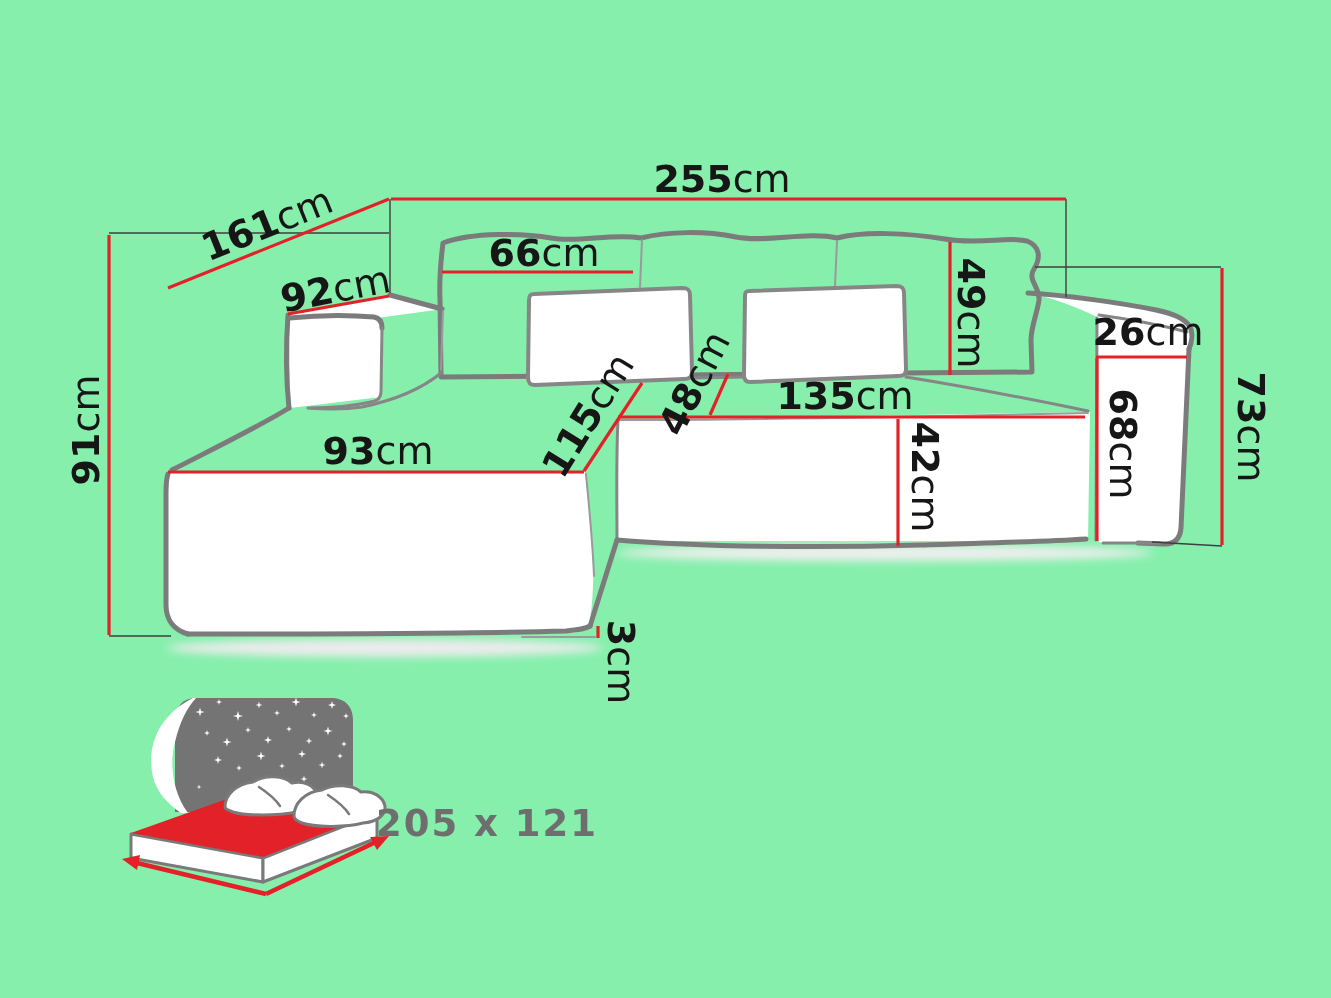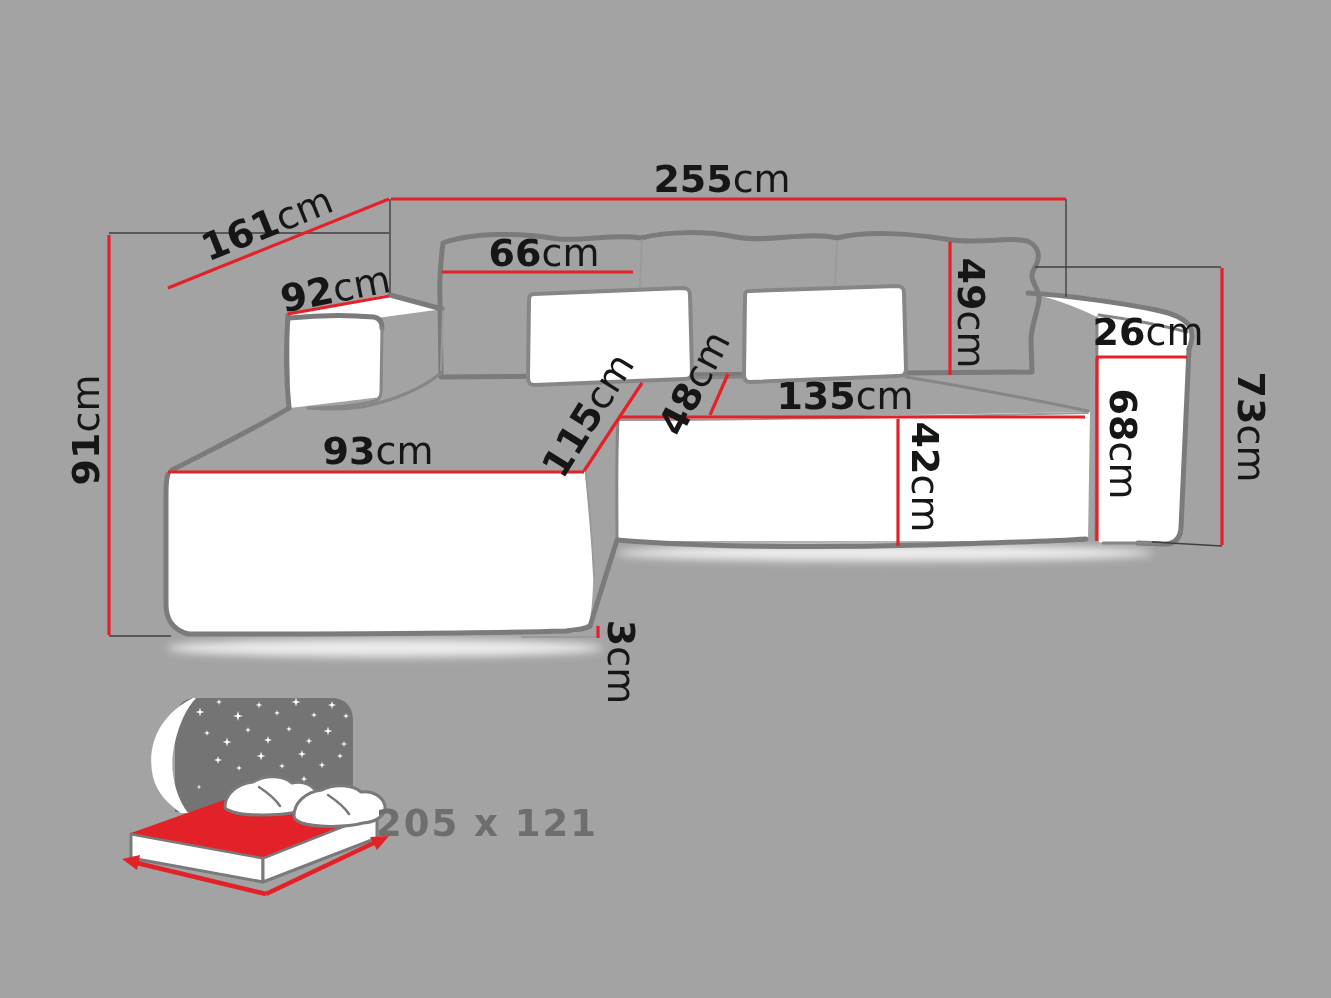--- a/index.html
+++ b/index.html
@@ -1,17 +1,17 @@
 <!DOCTYPE html>
 <html><head>
 <meta charset="utf-8">
 <title>Corner Sofa Dimensions Diagram</title>
 <style>
   html,body{margin:0;padding:0;background:#ffffff;}
-  .stage{position:relative;width:1331px;height:998px;background:#a3a3a3;overflow:hidden;}
+  .stage{position:relative;width:1331px;height:998px;background:#86efac;overflow:hidden;}
   svg{display:block;}
   .dim{font-family:"DejaVu Sans","Liberation Sans",sans-serif;font-size:38px;fill:#161616;}
   .num{font-weight:bold;}
   .unit{font-weight:normal;}
   .bedsize{font-family:"DejaVu Sans","Liberation Sans",sans-serif;font-size:37px;font-weight:bold;fill:#6e6e6e;letter-spacing:2px;}
   .thick{fill:none;stroke:#7b7b7b;stroke-width:5;stroke-linecap:round;stroke-linejoin:round;}
   .med{fill:none;stroke:#868686;stroke-width:3;stroke-linecap:round;stroke-linejoin:round;}
   .thin{fill:none;stroke:#9a9a9a;stroke-width:2;stroke-linecap:round;}
   .guide{fill:none;stroke:#3f3f3f;stroke-width:1.4;}
   .red{fill:none;stroke:#e32128;stroke-width:3.2;}

